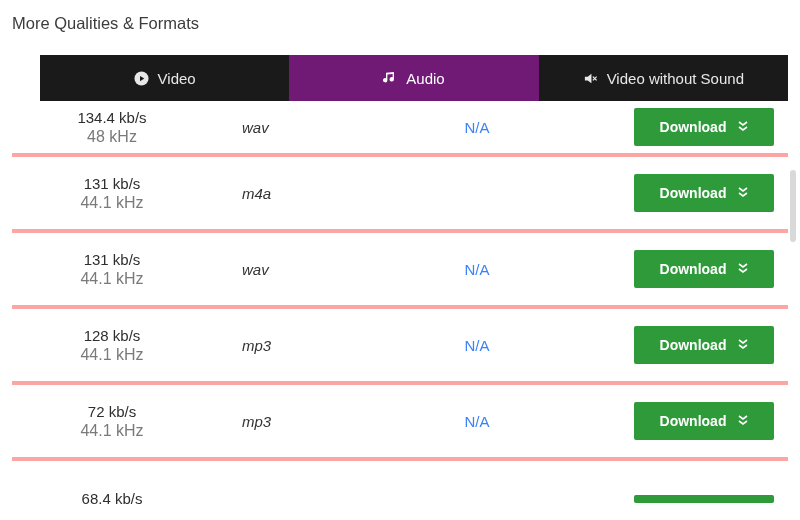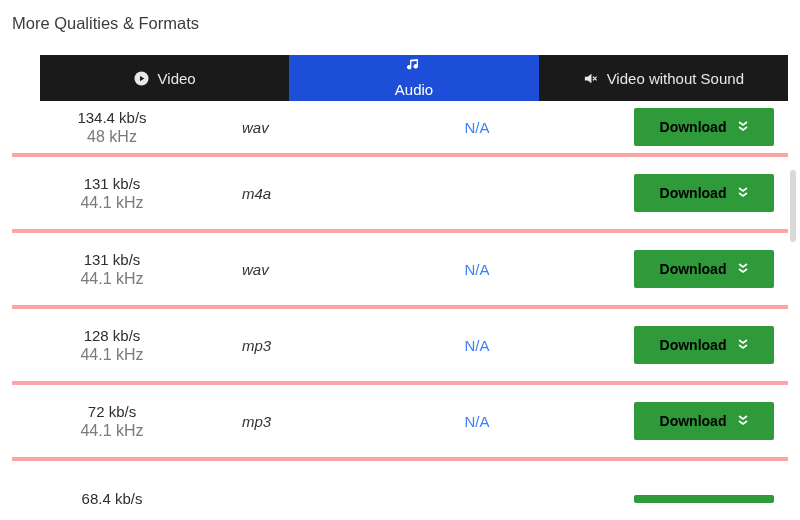--- a/index.html
+++ b/index.html
@@ -31,23 +31,22 @@
     display: flex;
     align-items: center;
     justify-content: center;
     gap: 9px;
     background: #1a1a1a;
     color: #e8e8e8;
     font-size: 15px;
     cursor: pointer;
   }
   .tab.active {
-    background: #1d4ed8;
+    background: #701a75;
     color: #fff;
-    flex-direction: column;
   }
   .tab .ico { display: inline-flex; }
   .list {
     border-top: none;
   }
   .row {
     display: flex;
     align-items: center;
     height: 76px;
     border-bottom: 4px solid #fca5a5;
@@ -83,21 +82,21 @@
     font-size: 15px;
     color: #3b82f6;
   }
   .col-action {
     flex: 1;
     display: flex;
     justify-content: flex-end;
   }
   .dl-btn {
     background: #2e9a3a;
-    color: #000000;
+    color: #ffffff;
     border: none;
     height: 38px;
     width: 140px;
     display: flex;
     align-items: center;
     justify-content: center;
     gap: 12px;
     font-size: 14px;
     font-weight: 700;
     cursor: pointer;

